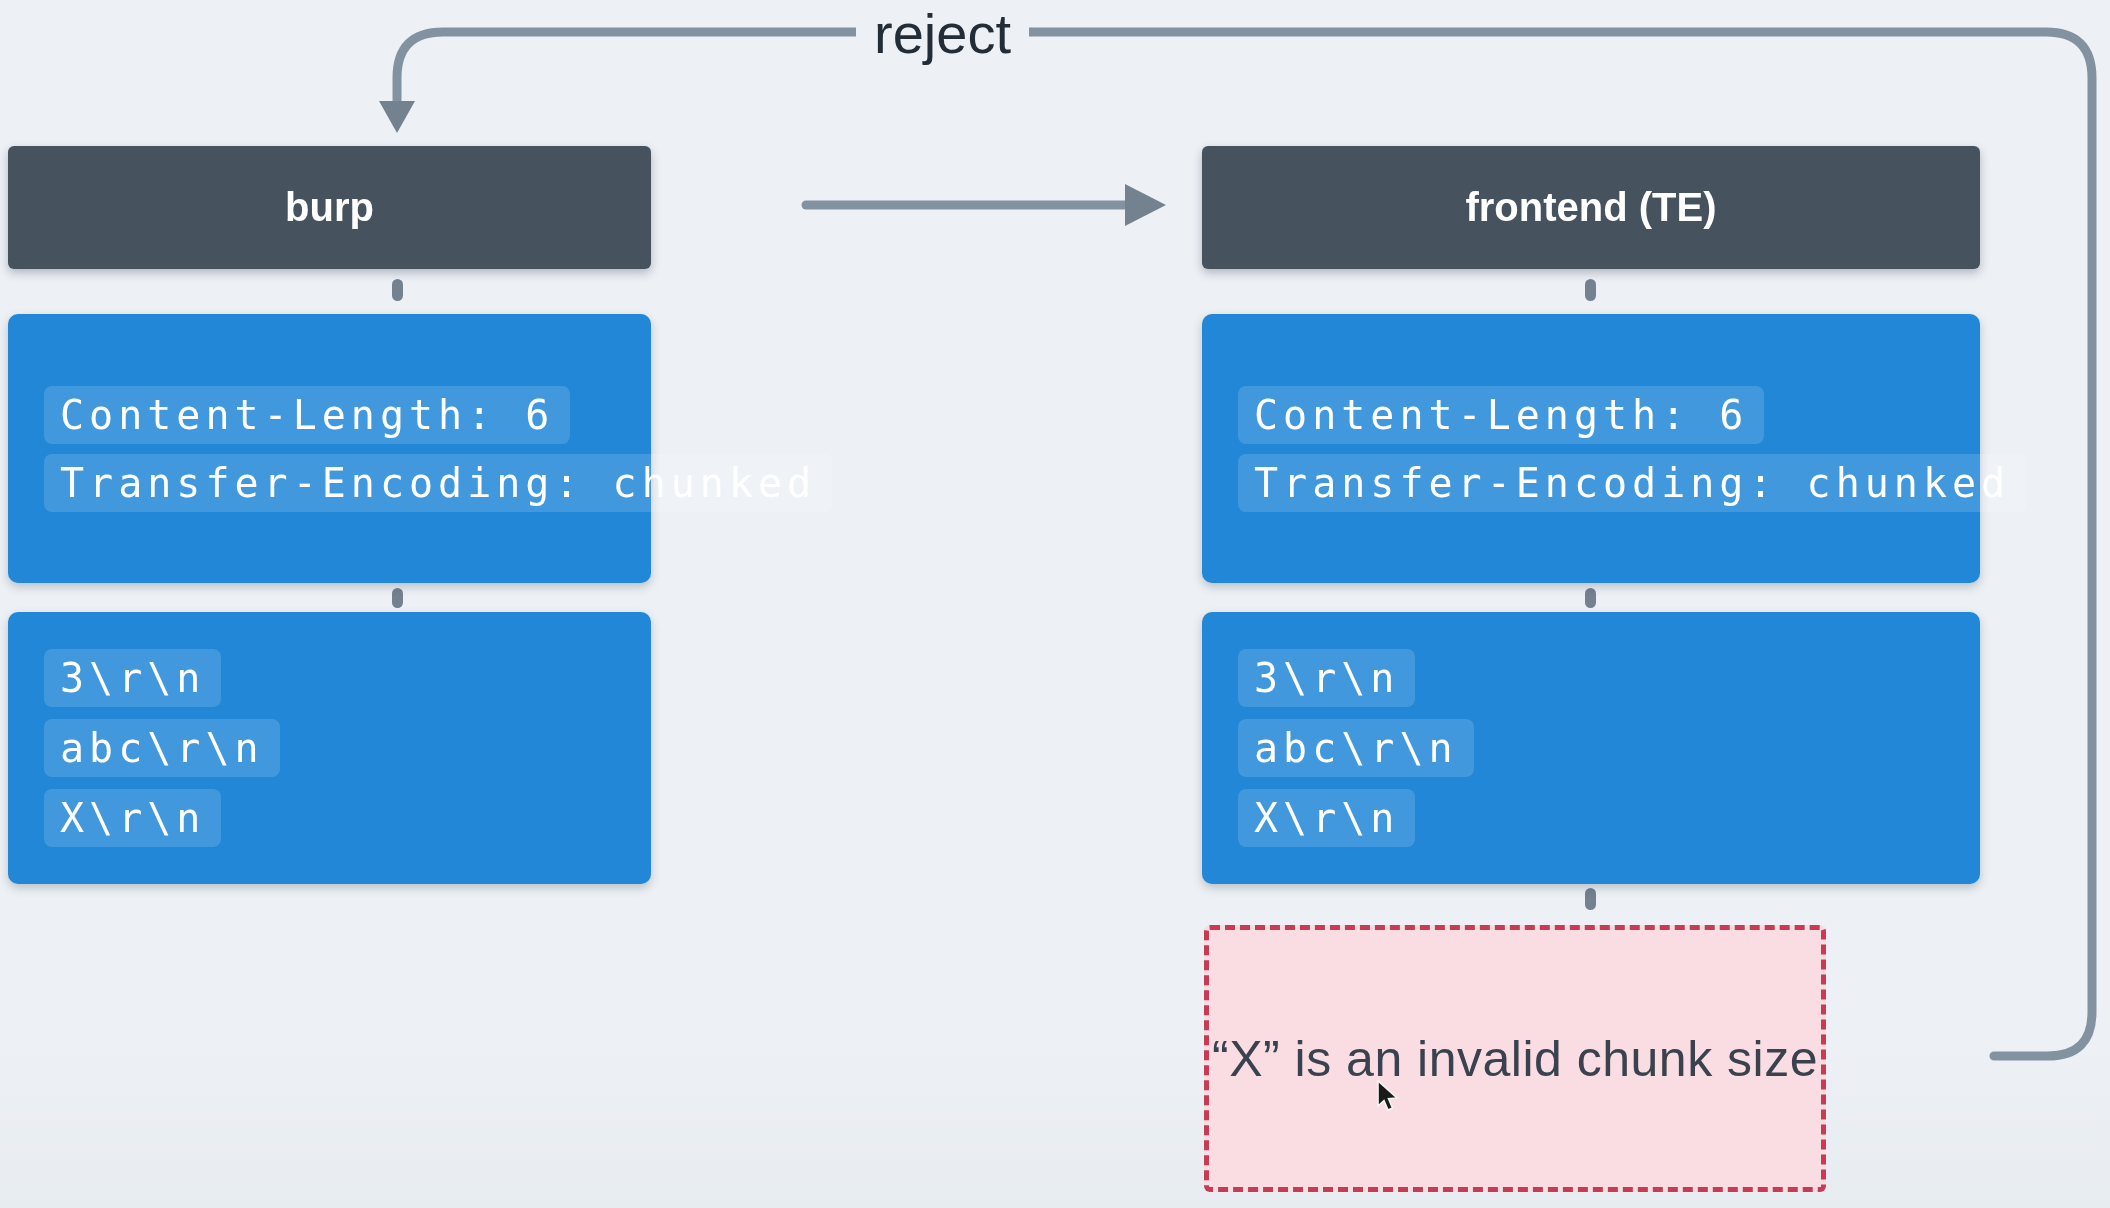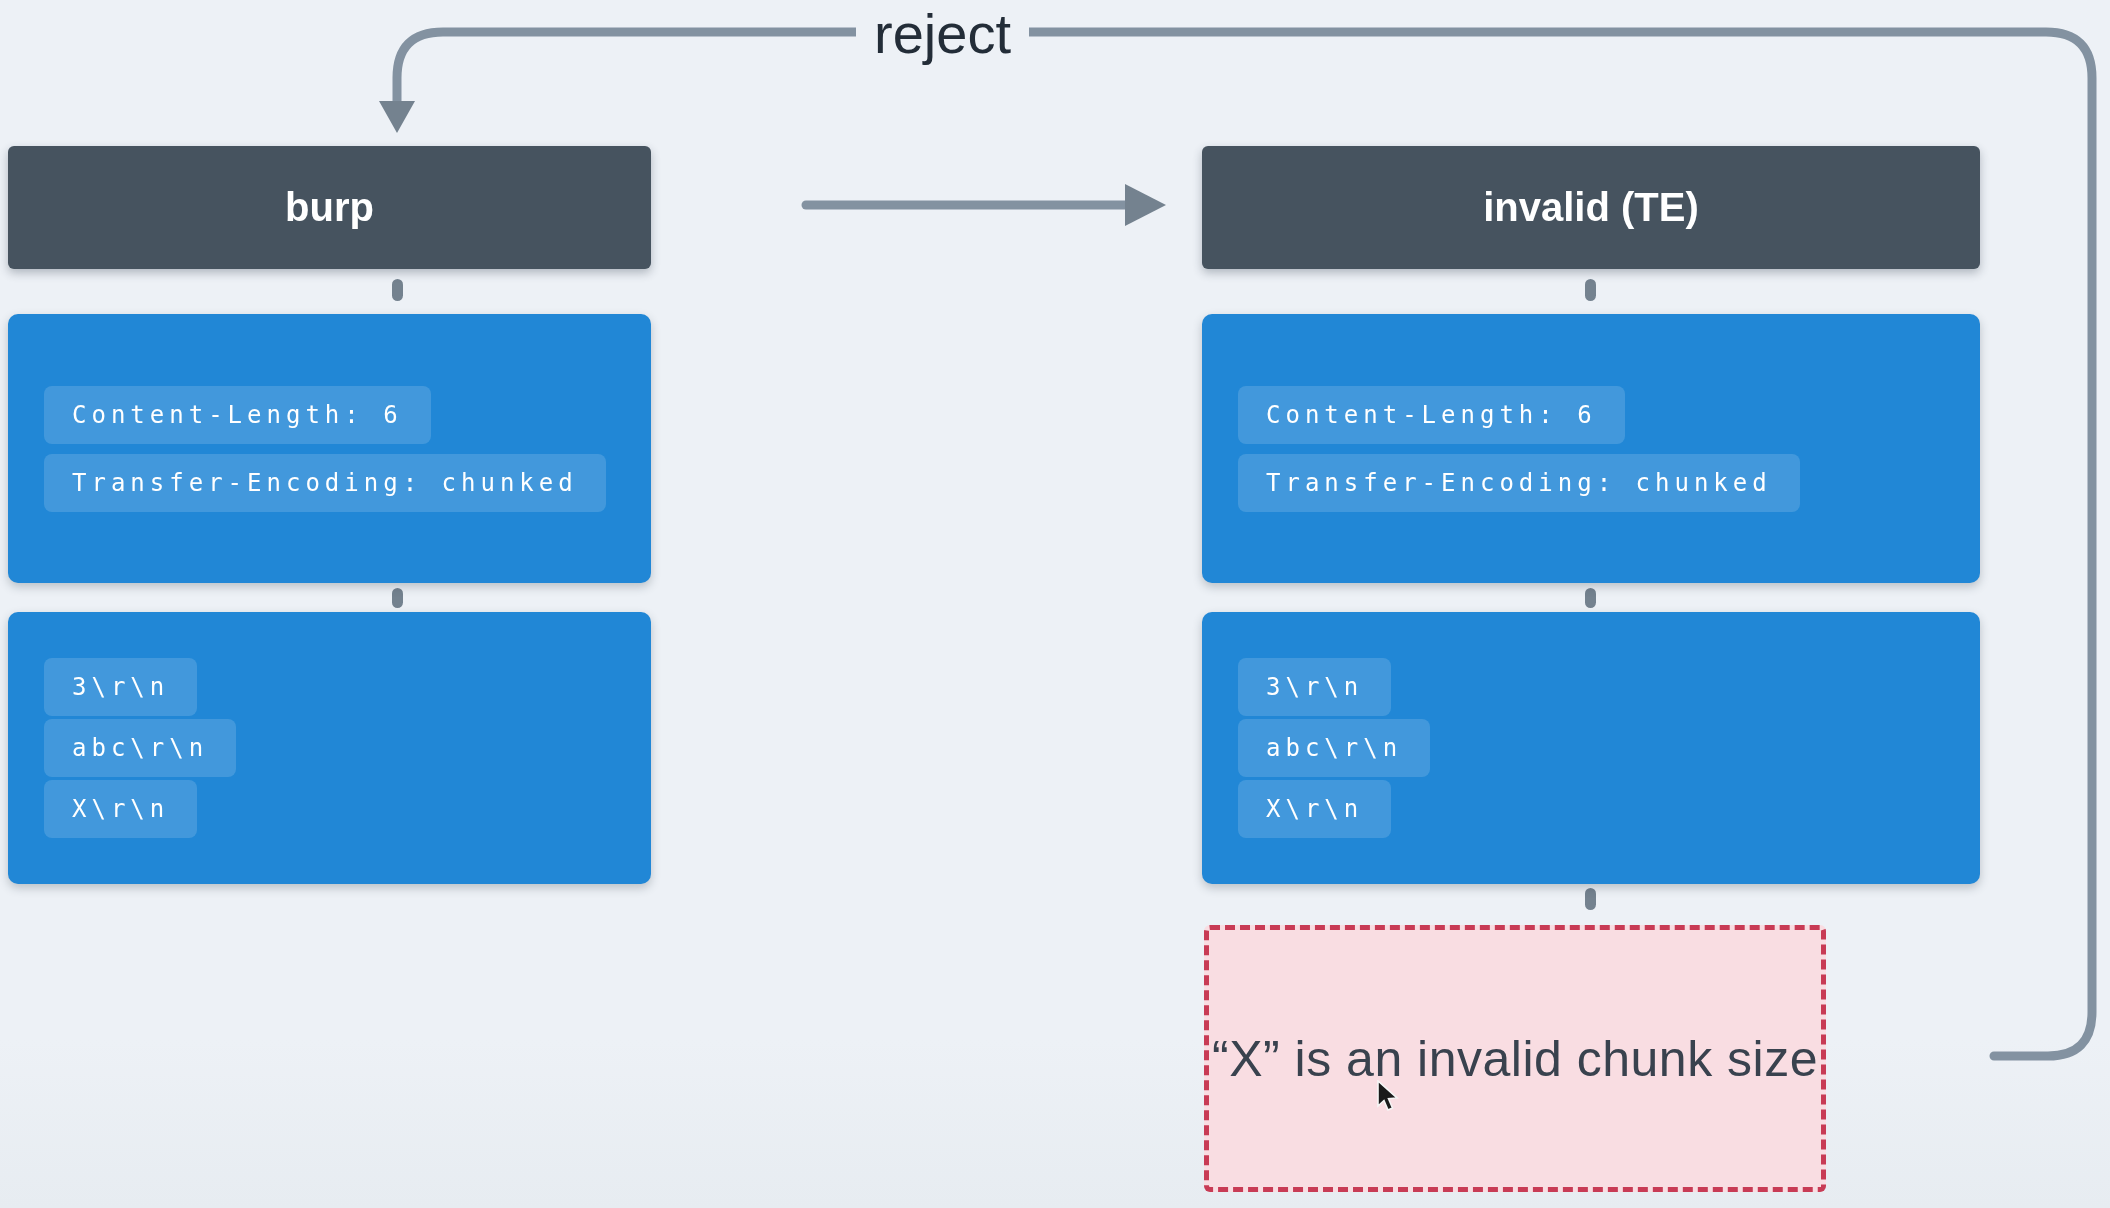--- a/index.html
+++ b/index.html
@@ -33,26 +33,26 @@
     display:flex;align-items:center;justify-content:center;
     box-shadow:0 4px 10px rgba(35,50,65,0.30);z-index:2;
   }
   .msg{
     position:absolute;background:var(--msg_bg);border-radius:10px;
     box-shadow:0 4px 10px rgba(35,50,65,0.25);z-index:2;
     display:flex;flex-direction:column;justify-content:center;
     align-items:flex-start;padding-left:36px;box-sizing:border-box;
   }
   .msg.headers{gap:10px;}
-  .msg.chunks{gap:3px;}
+  .msg.chunks{gap:12px;}
   .chip{
     font-family:"DejaVu Sans Mono",monospace;
-    font-size:24px;letter-spacing:5px;line-height:36px;
+    font-size:40px;letter-spacing:5px;line-height:36px;
     color:var(--chip_text);background:var(--chip_bg);
-    border-radius:8px;padding:11px 28px;white-space:pre;
+    border-radius:8px;padding:11px 16px;white-space:pre;
   }
   .col-left{left:8px;width:643px;}
   .col-right{left:1202px;width:778px;}
   #node-burp{top:146px;}
   #node-frontend{top:146px;}
   .headers{top:314px;height:269px;}
   .chunks{top:612px;height:272px;}
   .error-box{
     position:absolute;left:1204px;top:925px;width:622px;height:267px;
     background:var(--error_bg);border:5px dashed var(--error_border);
@@ -94,21 +94,21 @@
   <span class="chip">Content-Length: 6</span>
   <span class="chip">Transfer-Encoding: chunked</span>
 </div>
 <div class="msg chunks col-left">
   <span class="chip">3\r\n</span>
   <span class="chip">abc\r\n</span>
   <span class="chip">X\r\n</span>
 </div>
 
 <div class="node col-right" id="node-frontend">
-  <span>invalid (TE)</span>
+  <span>frontend (TE)</span>
 </div>
 <div class="msg headers col-right">
   <span class="chip">Content-Length: 6</span>
   <span class="chip">Transfer-Encoding: chunked</span>
 </div>
 <div class="msg chunks col-right">
   <span class="chip">3\r\n</span>
   <span class="chip">abc\r\n</span>
   <span class="chip">X\r\n</span>
 </div>

